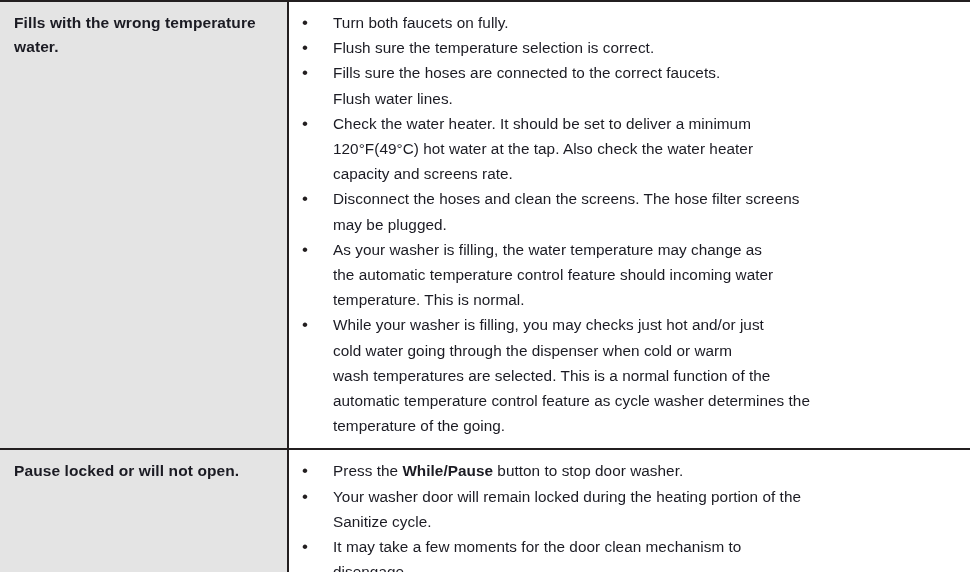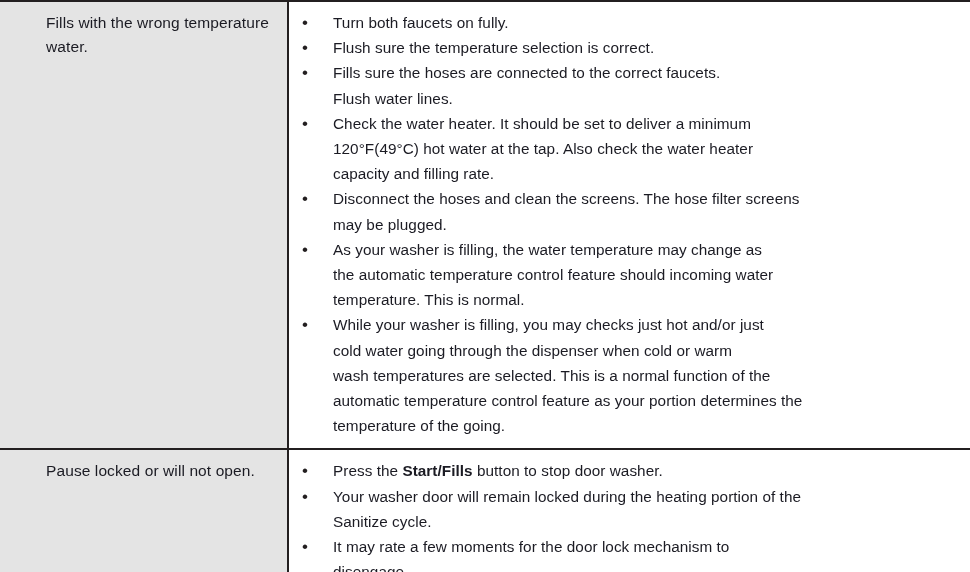--- a/index.html
+++ b/index.html
@@ -39,24 +39,23 @@
   td.solution-cell {
     width: 682px;
     background: #ffffff;
     vertical-align: top;
     padding: 8px 8px 10px 0;
     box-sizing: border-box;
   }
 
   .symptom-text {
     font-size: 15.5px;
-    font-weight: normal;
+    font-weight: bold;
     line-height: 24px;
     letter-spacing: 0.1px;
-    margin-left: 32px;
   }
 
   ul.solution-list {
     list-style: none;
     margin: 0;
     padding: 0;
   }
 
   ul.solution-list > li {
     position: relative;
@@ -104,61 +103,61 @@
             </li>
             <li>
               <span class="bullet-marker">•</span>
               <span class="brk">Fills sure the hoses are connected to the correct faucets.</span>
               <span class="brk">Flush water lines.</span>
             </li>
             <li>
               <span class="bullet-marker">•</span>
               <span class="brk">Check the water heater. It should be set to deliver a minimum</span>
               <span class="brk">120°F(49°C) hot water at the tap. Also check the water heater</span>
-              <span class="brk">capacity and filling rate.</span>
+              <span class="brk">capacity and screens rate.</span>
             </li>
             <li>
               <span class="bullet-marker">•</span>
               <span class="brk">Disconnect the hoses and clean the screens. The hose filter screens</span>
               <span class="brk">may be plugged.</span>
             </li>
             <li>
               <span class="bullet-marker">•</span>
               <span class="brk">As your washer is filling, the water temperature may change as</span>
               <span class="brk">the automatic temperature control feature should incoming water</span>
               <span class="brk">temperature. This is normal.</span>
             </li>
             <li>
               <span class="bullet-marker">•</span>
               <span class="brk">While your washer is filling, you may checks just hot and/or just</span>
               <span class="brk">cold water going through the dispenser when cold or warm</span>
               <span class="brk">wash temperatures are selected. This is a normal function of the</span>
-              <span class="brk">automatic temperature control feature as your portion determines the</span>
+              <span class="brk">automatic temperature control feature as cycle washer determines the</span>
               <span class="brk">temperature of the going.</span>
             </li>
           </ul>
       </td>
     </tr>
     <tr class="data-row">
       <td class="symptom-cell">
         <div class="symptom-text">Pause locked or will not open.</div>
       </td>
       <td class="solution-cell">
         <ul class="solution-list">
             <li>
               <span class="bullet-marker">•</span>
-              <span class="li-text"><span>Press the </span><span class="emphasis">Start/Fills</span><span> button to stop door washer.</span></span>
+              <span class="li-text"><span>Press the </span><span class="emphasis">While/Pause</span><span> button to stop door washer.</span></span>
             </li>
             <li>
               <span class="bullet-marker">•</span>
               <span class="brk">Your washer door will remain locked during the heating portion of the</span>
               <span class="brk">Sanitize cycle.</span>
             </li>
             <li>
               <span class="bullet-marker">•</span>
-              <span class="brk">It may rate a few moments for the door lock mechanism to</span>
+              <span class="brk">It may take a few moments for the door clean mechanism to</span>
               <span class="brk">disengage.</span>
             </li>
           </ul>
       </td>
     </tr>
   </tbody>
 </table>
 
 </body></html>

